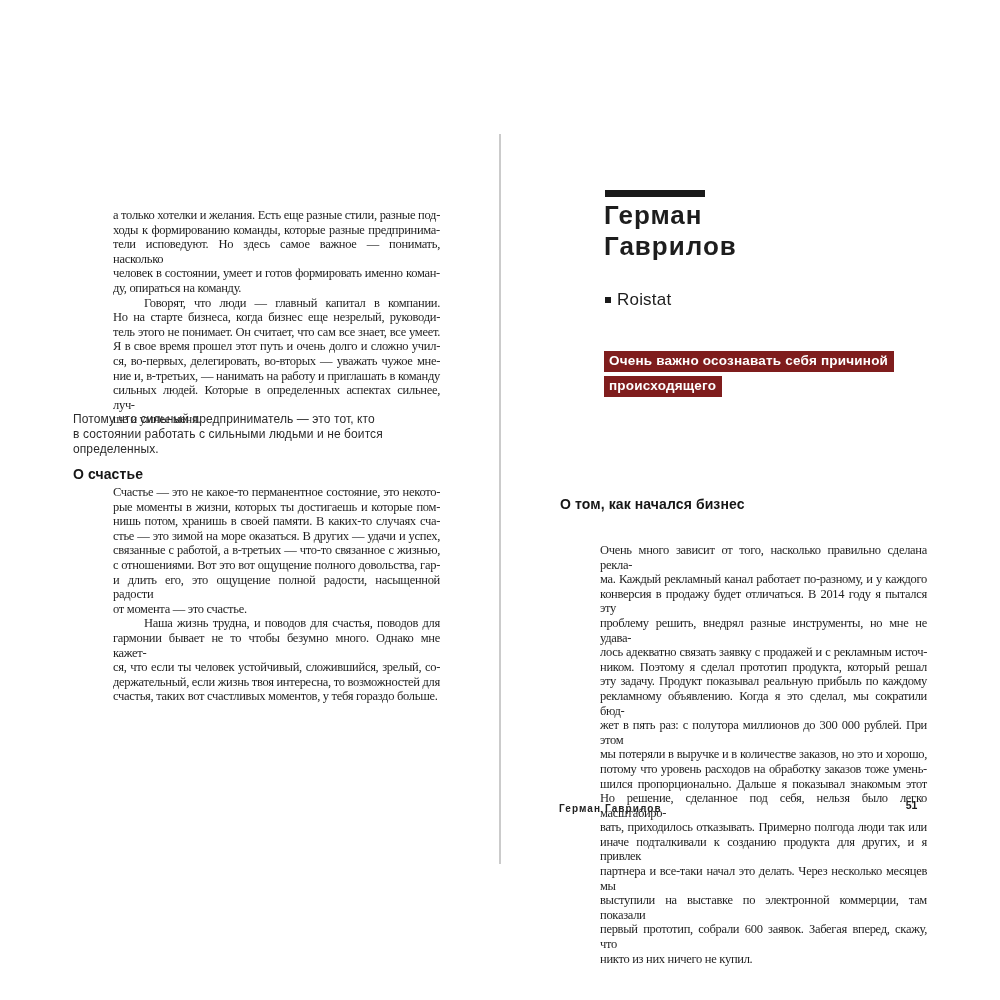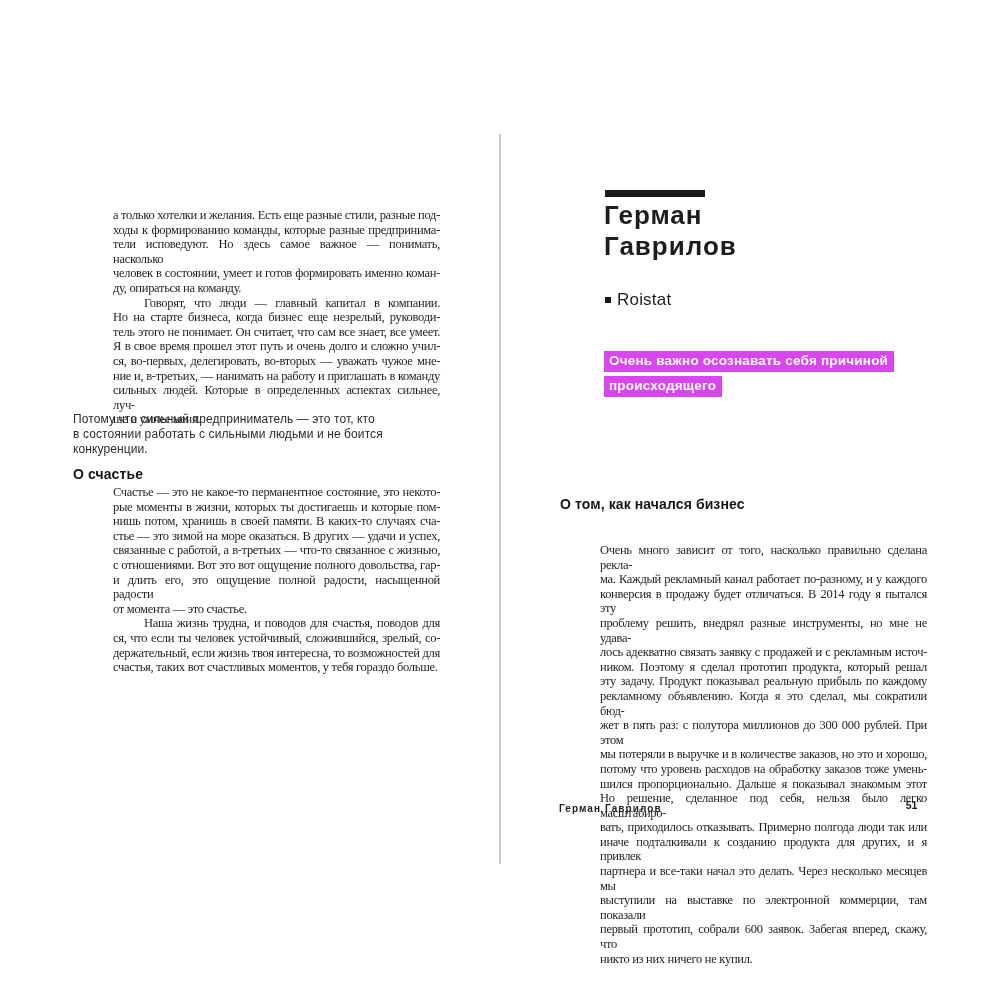--- a/index.html
+++ b/index.html
@@ -37,21 +37,21 @@
 
   #title { left:604px; top:200px; font-size:26px; line-height:31px;
     font-weight:600; color:#1d1d1d; letter-spacing:1px; }
 
   #brand { left:605px; top:290px; display:flex; align-items:center; gap:6px;
     font-size:17px; font-weight:500; color:#1d1d1d; letter-spacing:0.2px; }
   .brand-square { width:6px; height:6px; background:#1a1a1a; flex:0 0 auto; }
 
   #quote { left:604px; top:351px; width:300px; }
   #quote .line {
-    display:table; background:#d946ef; color:#ffffff; font-weight:bold;
+    display:table; background:#7f1d1d; color:#ffffff; font-weight:bold;
     font-size:13.5px; line-height:16px; letter-spacing:0.2px;
     padding:2px 6px 3px 5px; margin-bottom:4px; white-space:nowrap;
   }
 
   #footer-name { left:559px; top:803px; font-size:10px; font-weight:bold;
     letter-spacing:1.1px; color:#222222; }
   #pagenum { left:895px; top:799px; width:33px; text-align:center;
     font-size:10.5px; font-weight:bold; color:#1a1a1a; }
 </style>
 </head>
@@ -71,35 +71,36 @@
     <div class="line">Я в свое время прошел этот путь и очень долго и сложно учил-</div>
     <div class="line">ся, во-первых, делегировать, во-вторых — уважать чужое мне-</div>
     <div class="line">ние и, в-третьих, — нанимать на работу и приглашать в команду</div>
     <div class="line">сильных людей. Которые в определенных аспектах сильнее, луч-</div>
     <div class="line last">ше и умнее меня.</div>
   </div>
 
 <div id="callout" class="abs">
     <div class="line">Потому что сильный предприниматель — это тот, кто</div>
     <div class="line">в состоянии работать с сильными людьми и не боится</div>
-    <div class="line last">конкуренции.</div>
+    <div class="line last">определенных.</div>
   </div>
 
 <div id="left-heading" class="abs heading">О счастье</div>
 
 <div id="left-body-2" class="abs serif-block">
     <div class="line">Счастье — это не какое-то перманентное состояние, это некото-</div>
     <div class="line">рые моменты в жизни, которых ты достигаешь и которые пом-</div>
     <div class="line">нишь потом, хранишь в своей памяти. В каких-то случаях сча-</div>
     <div class="line">стье — это зимой на море оказаться. В других — удачи и успех,</div>
     <div class="line">связанные с работой, а в-третьих — что-то связанное с жизнью,</div>
     <div class="line">с отношениями. Вот это вот ощущение полного довольства, гар-</div>
     <div class="line">и длить его, это ощущение полной радости, насыщенной радости</div>
     <div class="line last">от момента — это счастье.</div>
     <div class="line indent">Наша жизнь трудна, и поводов для счастья, поводов для</div>
+    <div class="line">гармонии бывает не то чтобы безумно много. Однако мне кажет-</div>
     <div class="line">ся, что если ты человек устойчивый, сложившийся, зрелый, со-</div>
     <div class="line">держательный, если жизнь твоя интересна, то возможностей для</div>
     <div class="line last">счастья, таких вот счастливых моментов, у тебя гораздо больше.</div>
   </div>
 
 <div id="topbar" class="abs"></div>
 
 <div id="title" class="abs">
   <div>Герман</div>
   <div>Гаврилов</div>

